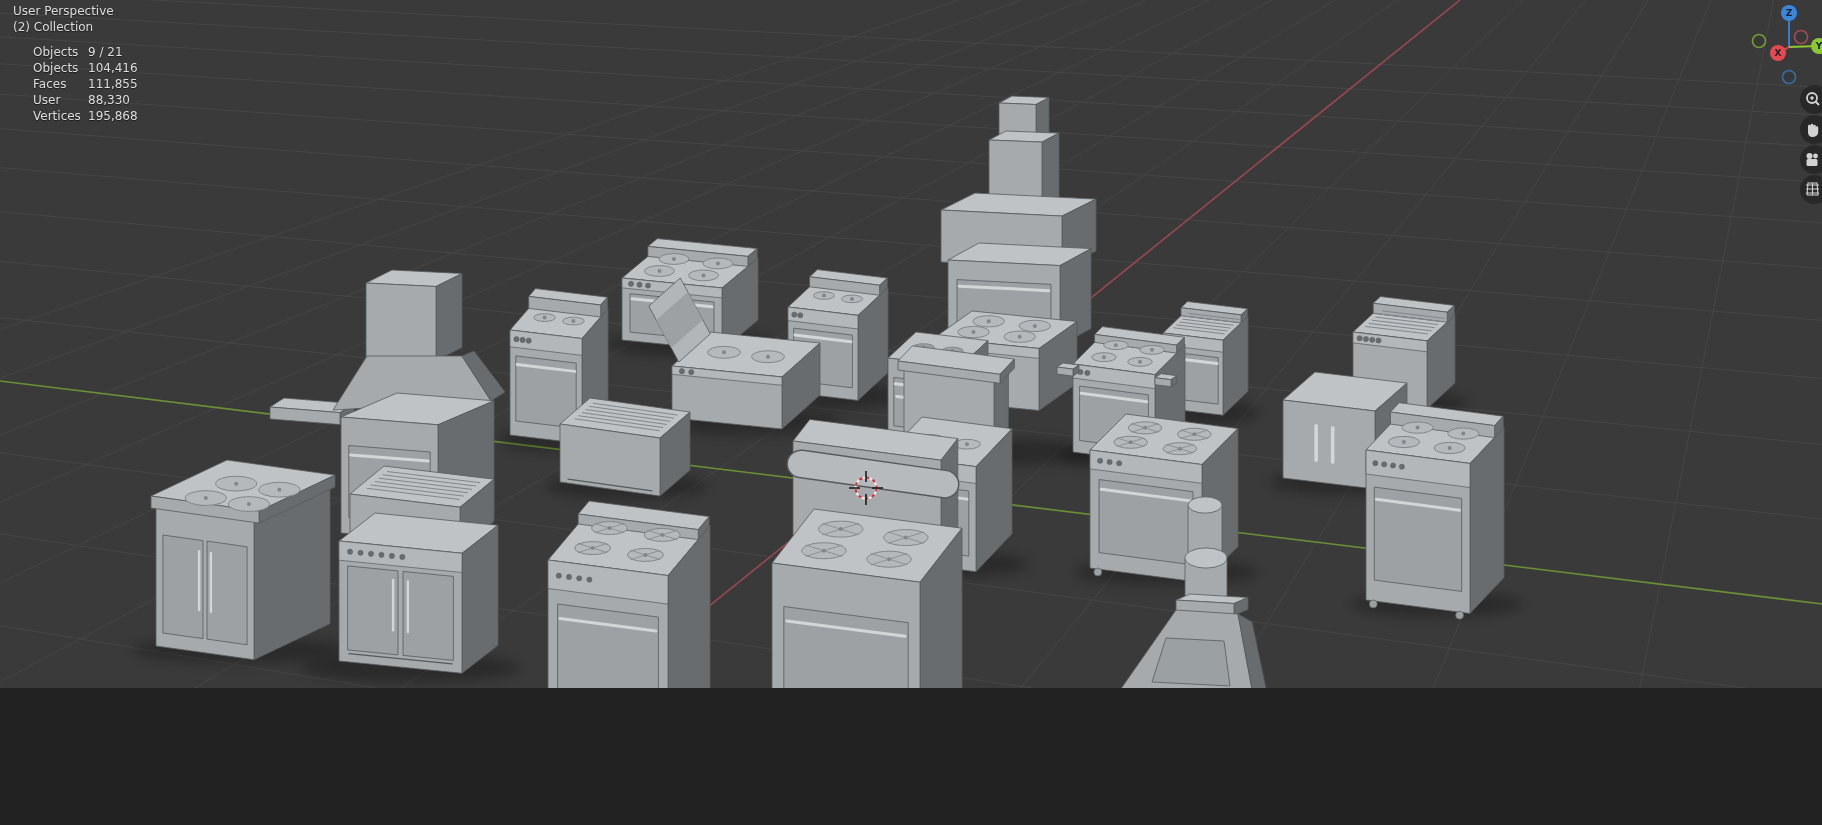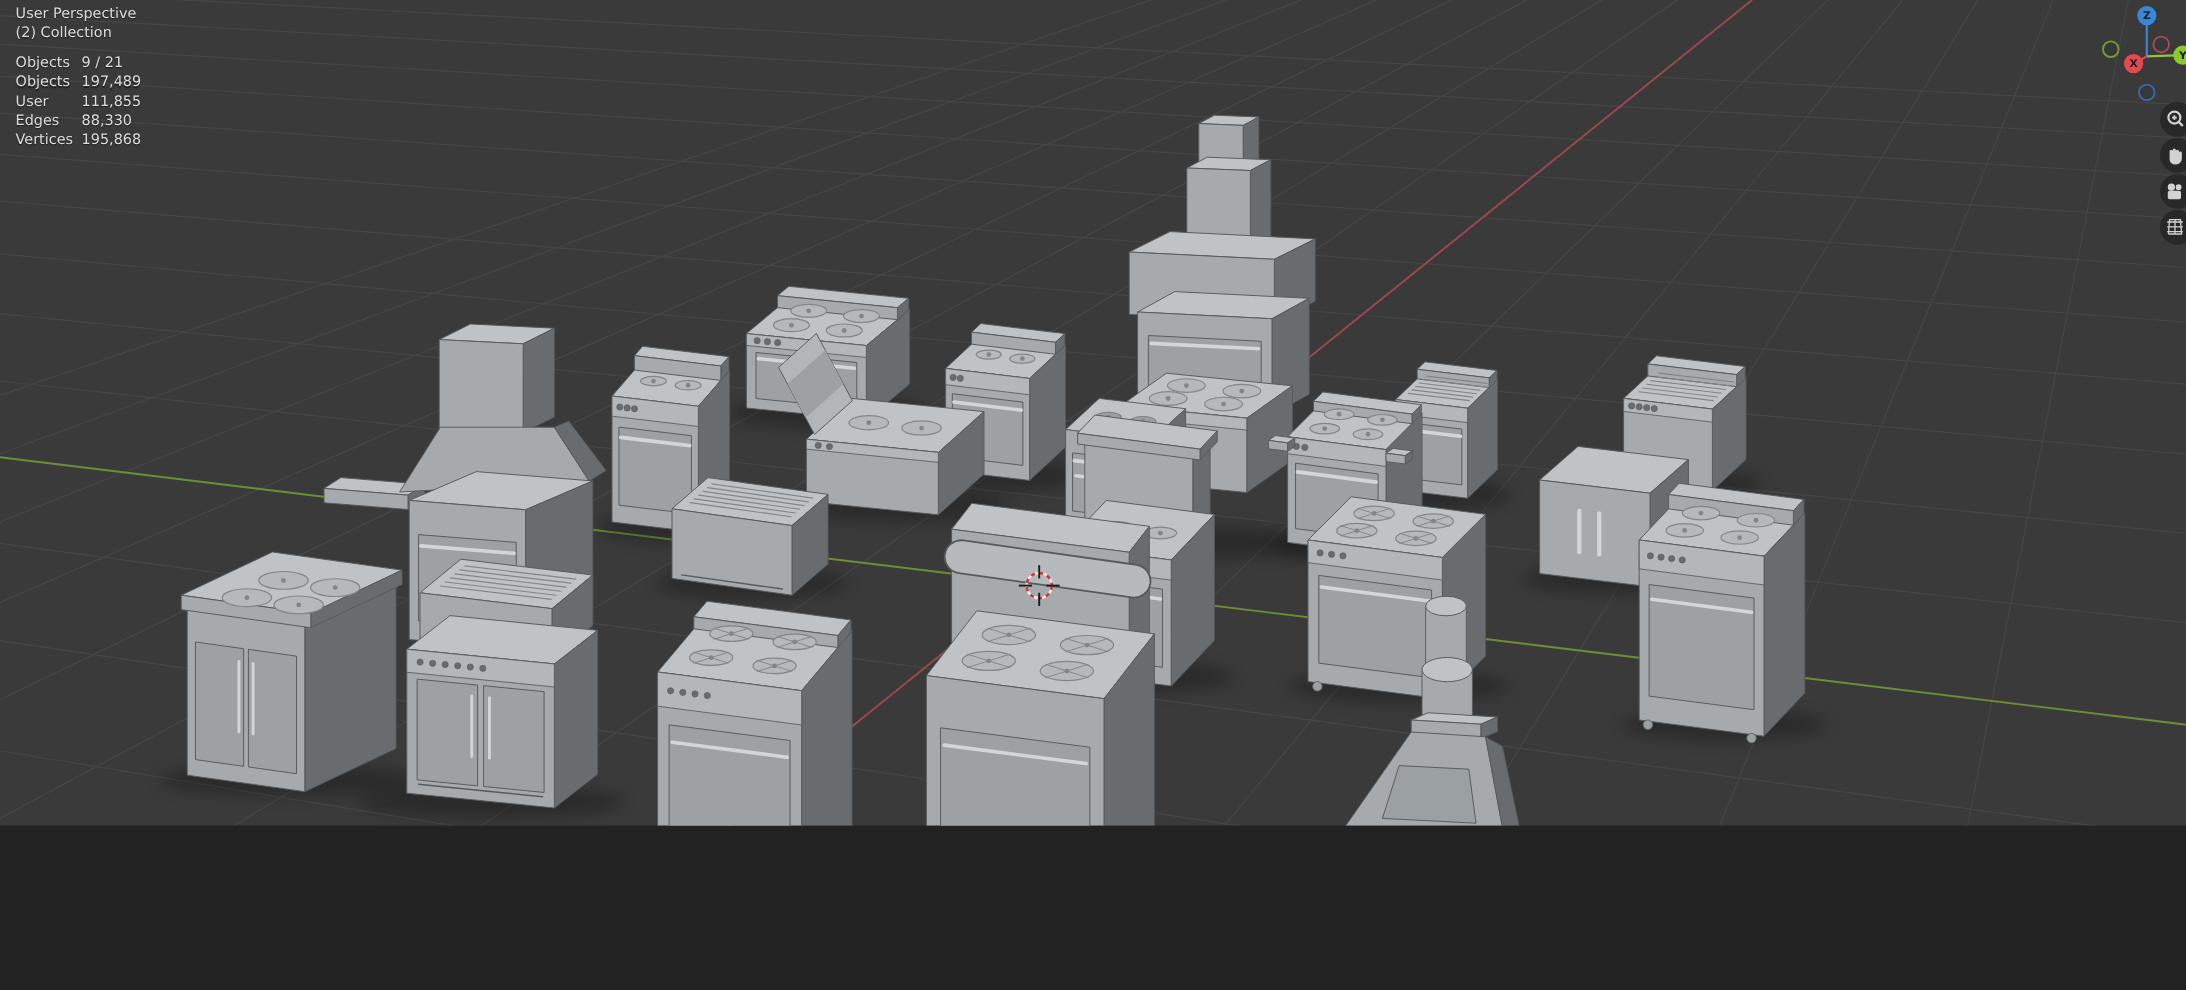--- a/index.html
+++ b/index.html
@@ -6,21 +6,21 @@
   #viewport{
     position:relative;width:1822px;height:688px;overflow:hidden;
     font-family:"DejaVu Sans",sans-serif;
   }
   #scene{position:absolute;left:0;top:0;}
   #overlay{
     position:absolute;left:13px;top:3px;color:#dedede;font-size:12px;
     line-height:16px;text-shadow:0 1px 1px rgba(0,0,0,.55);user-select:none;
   }
   #overlay .head{margin-bottom:0;}
-  #stats{margin-top:9px;}
+  #stats{margin-top:9px;margin-left:20px;}
   .stat-row{display:flex;}
   .stat-label{width:55px;}
   .stat-value{}
   .nav-btn{
     position:absolute;left:1800px;width:29px;height:29px;border-radius:50%;
     display:flex;align-items:center;justify-content:flex-start;padding-left:4px;
     box-sizing:border-box;cursor:pointer;
   }
   .nav-btn svg{display:block;}
   #gizmo{position:absolute;left:1740px;top:0;}
@@ -527,28 +527,28 @@
   <div id="overlay">
     <div class="head">User Perspective</div>
     <div class="head">(2) Collection</div>
     <div id="stats">
         <div class="stat-row">
           <div class="stat-label">Objects</div>
           <div class="stat-value">9 / 21</div>
         </div>
         <div class="stat-row">
           <div class="stat-label">Objects</div>
-          <div class="stat-value">197,489</div>
+          <div class="stat-value">104,416</div>
+        </div>
+        <div class="stat-row">
+          <div class="stat-label">Faces</div>
+          <div class="stat-value">111,855</div>
         </div>
         <div class="stat-row">
           <div class="stat-label">User</div>
-          <div class="stat-value">111,855</div>
-        </div>
-        <div class="stat-row">
-          <div class="stat-label">Edges</div>
           <div class="stat-value">88,330</div>
         </div>
         <div class="stat-row">
           <div class="stat-label">Vertices</div>
           <div class="stat-value">195,868</div>
         </div>
       </div>
   </div>
 
   <svg id="gizmo" width="90" height="90">

